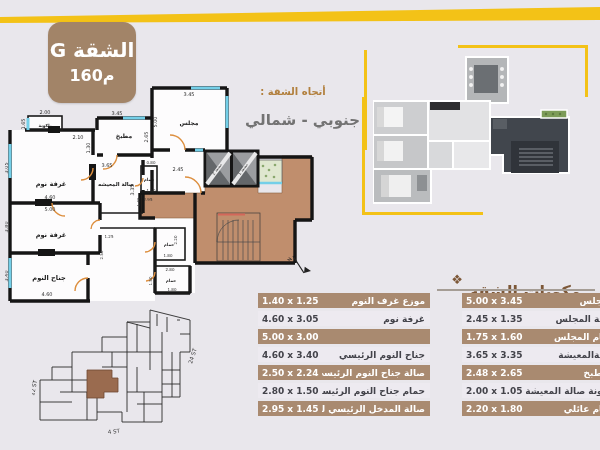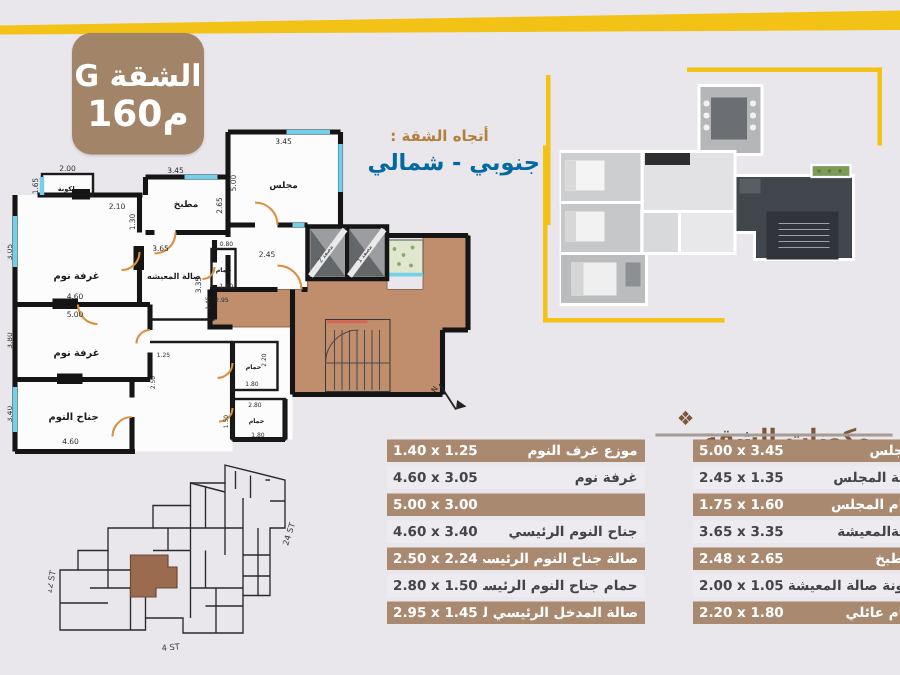--- a/index.html
+++ b/index.html
@@ -9,26 +9,26 @@
   .abs{position:absolute;}
 
   
   .topbar{left:0;top:0;width:600px;height:30px;}
 
   
   .badge{left:48px;top:22px;width:88px;height:81px;background:#a28468;border-radius:13px;
          display:flex;flex-direction:column;align-items:center;justify-content:center;
          color:#ffffff;font-weight:bold;box-shadow:0 1px 2px rgba(0,0,0,.15);}
   .badge-title{font-size:20px;line-height:26px;direction:rtl;}
-  .badge-area{font-size:24px;line-height:26px;direction:ltr;}
+  .badge-area{font-size:16px;line-height:26px;direction:ltr;}
 
   
   .direction{left:226px;top:86px;width:134px;text-align:right;direction:rtl;}
   .dir-label{font-size:10px;color:#b2803e;font-weight:bold;display:block;text-align:center;}
-  .dir-value{font-size:15px;color:#0369a1;font-weight:bold;display:block;margin-top:2px;}
+  .dir-value{font-size:15px;color:#737373;font-weight:bold;display:block;margin-top:14px;}
 
   
   .yline{background:#f3c217;}
   .vline{left:364px;top:50px;width:3px;height:100px;}
   .tr-h{left:458px;top:45px;width:130px;height:3px;}
   .tr-v{left:585px;top:45px;width:3px;height:52px;}
   .bl-v{left:362px;top:97px;width:3px;height:117px;}
   .bl-h{left:362px;top:212px;width:121px;height:3px;}
 
   

